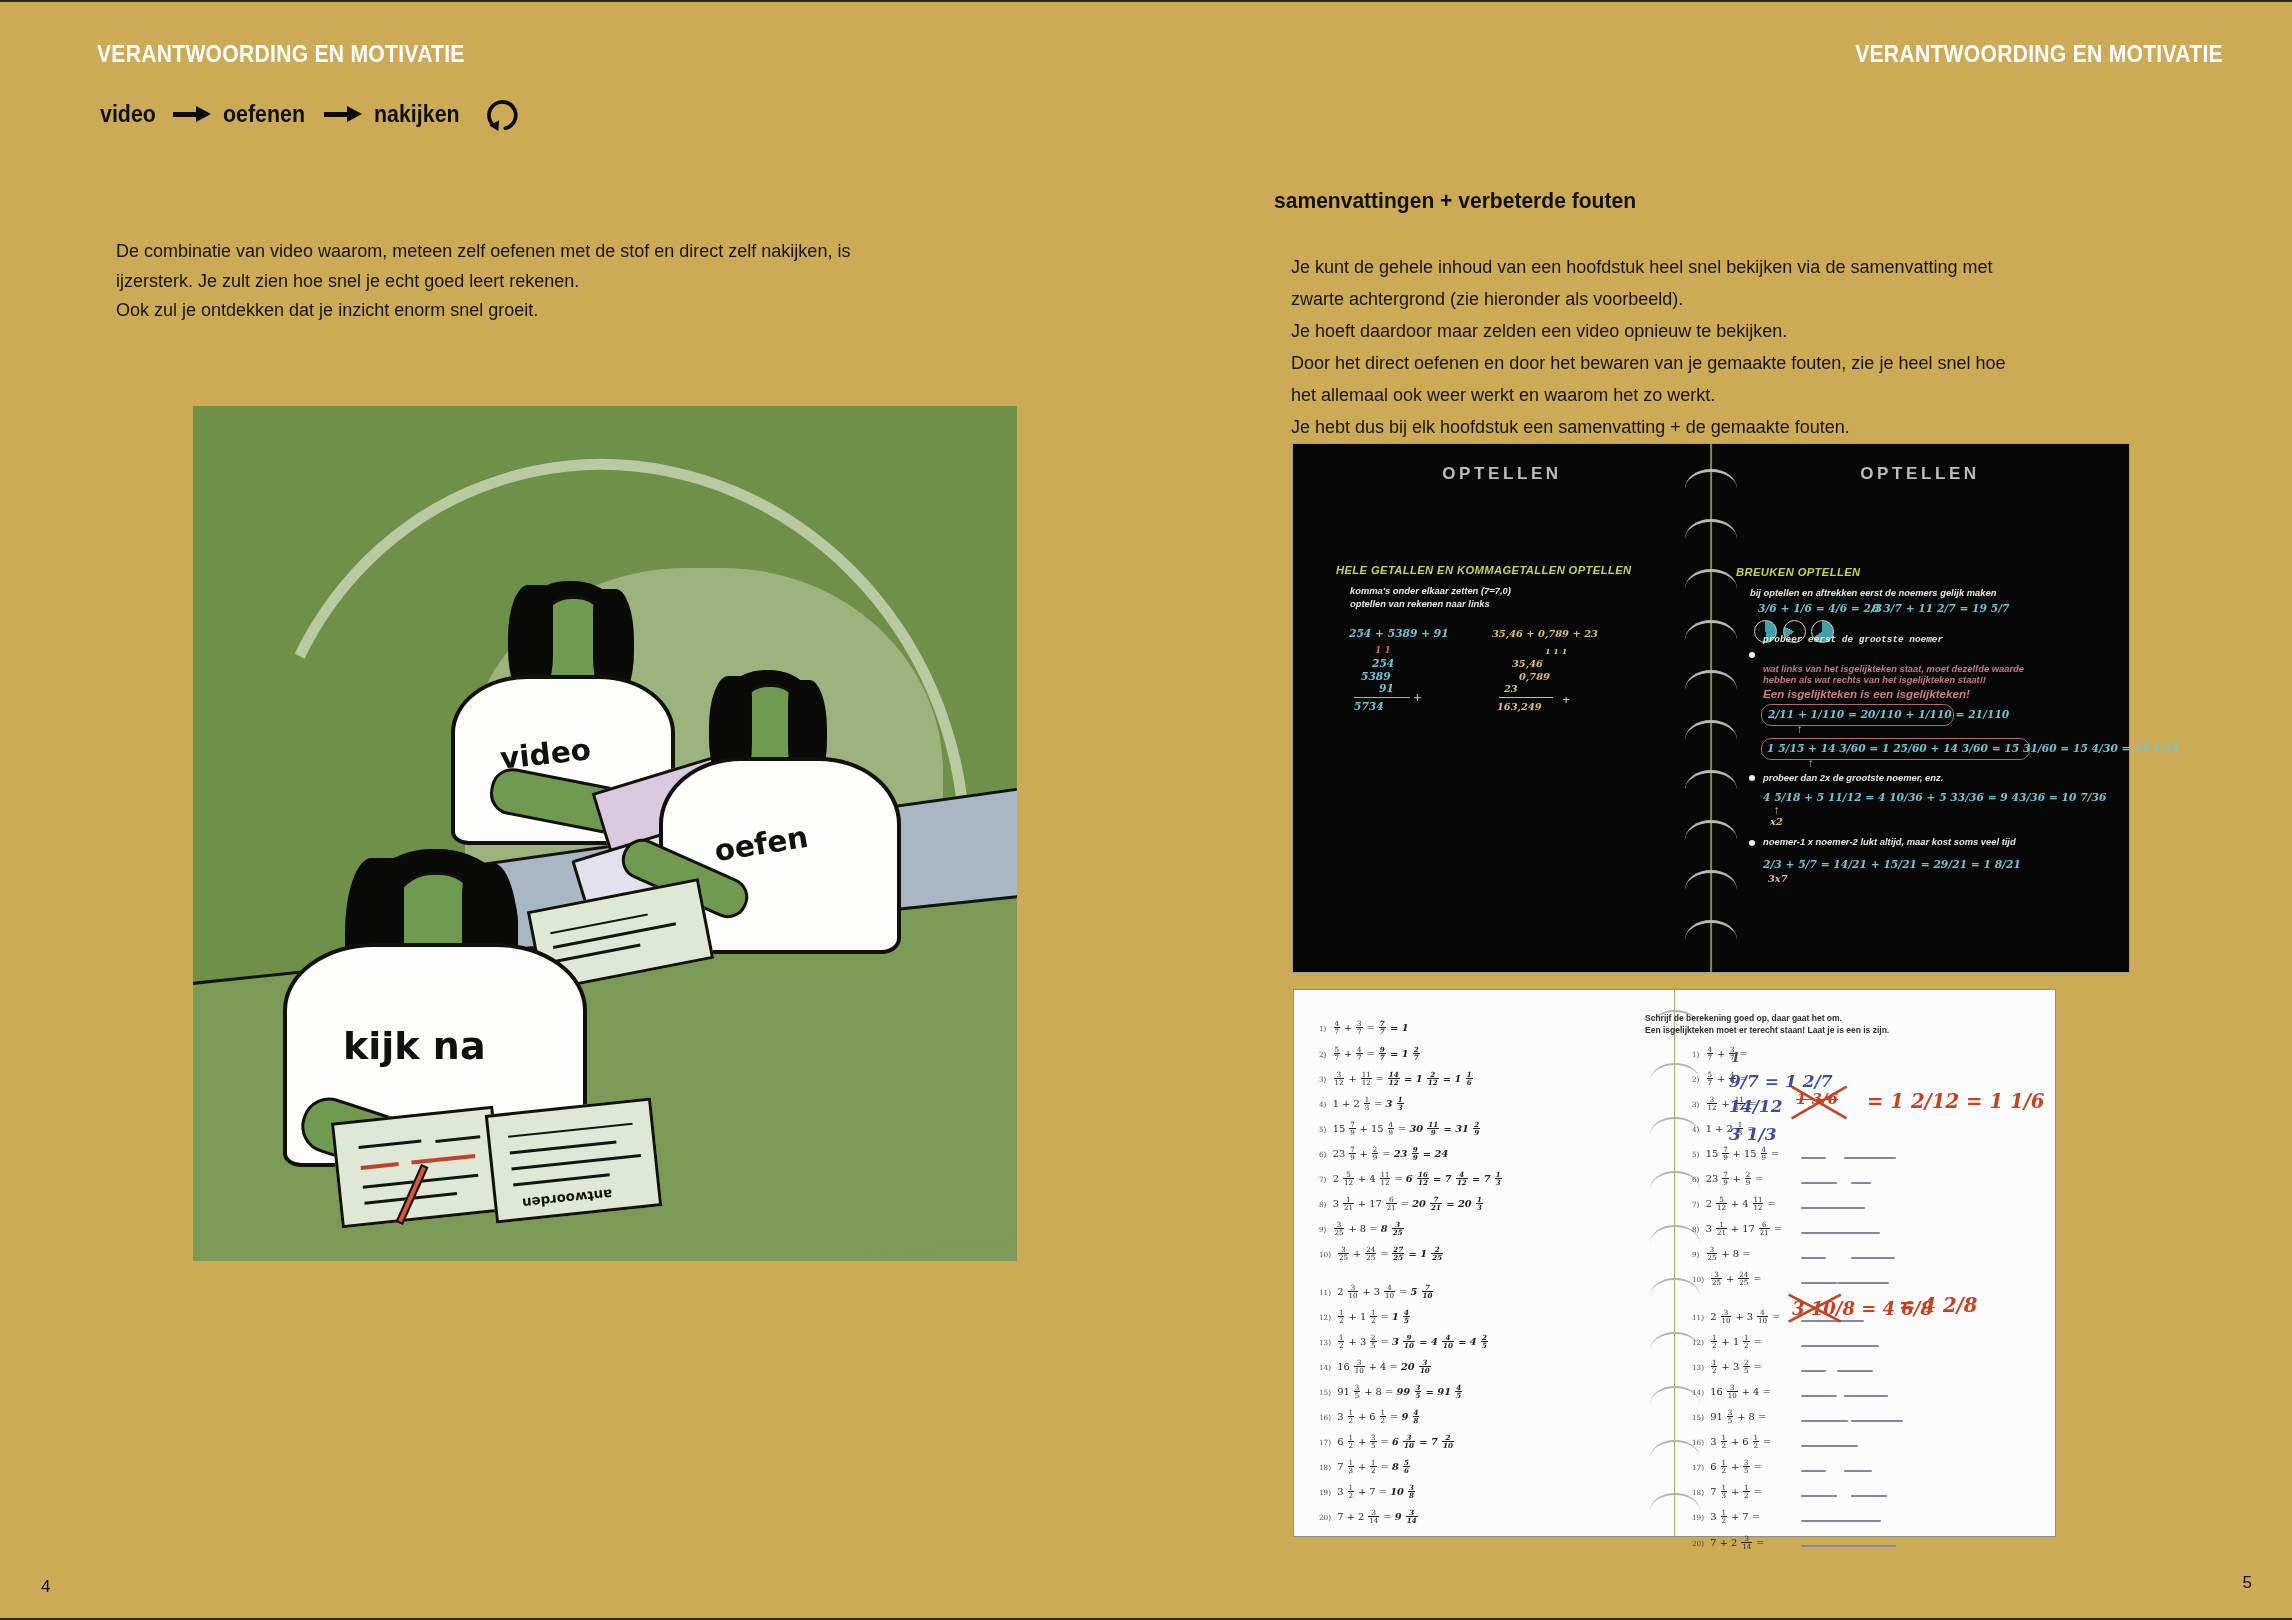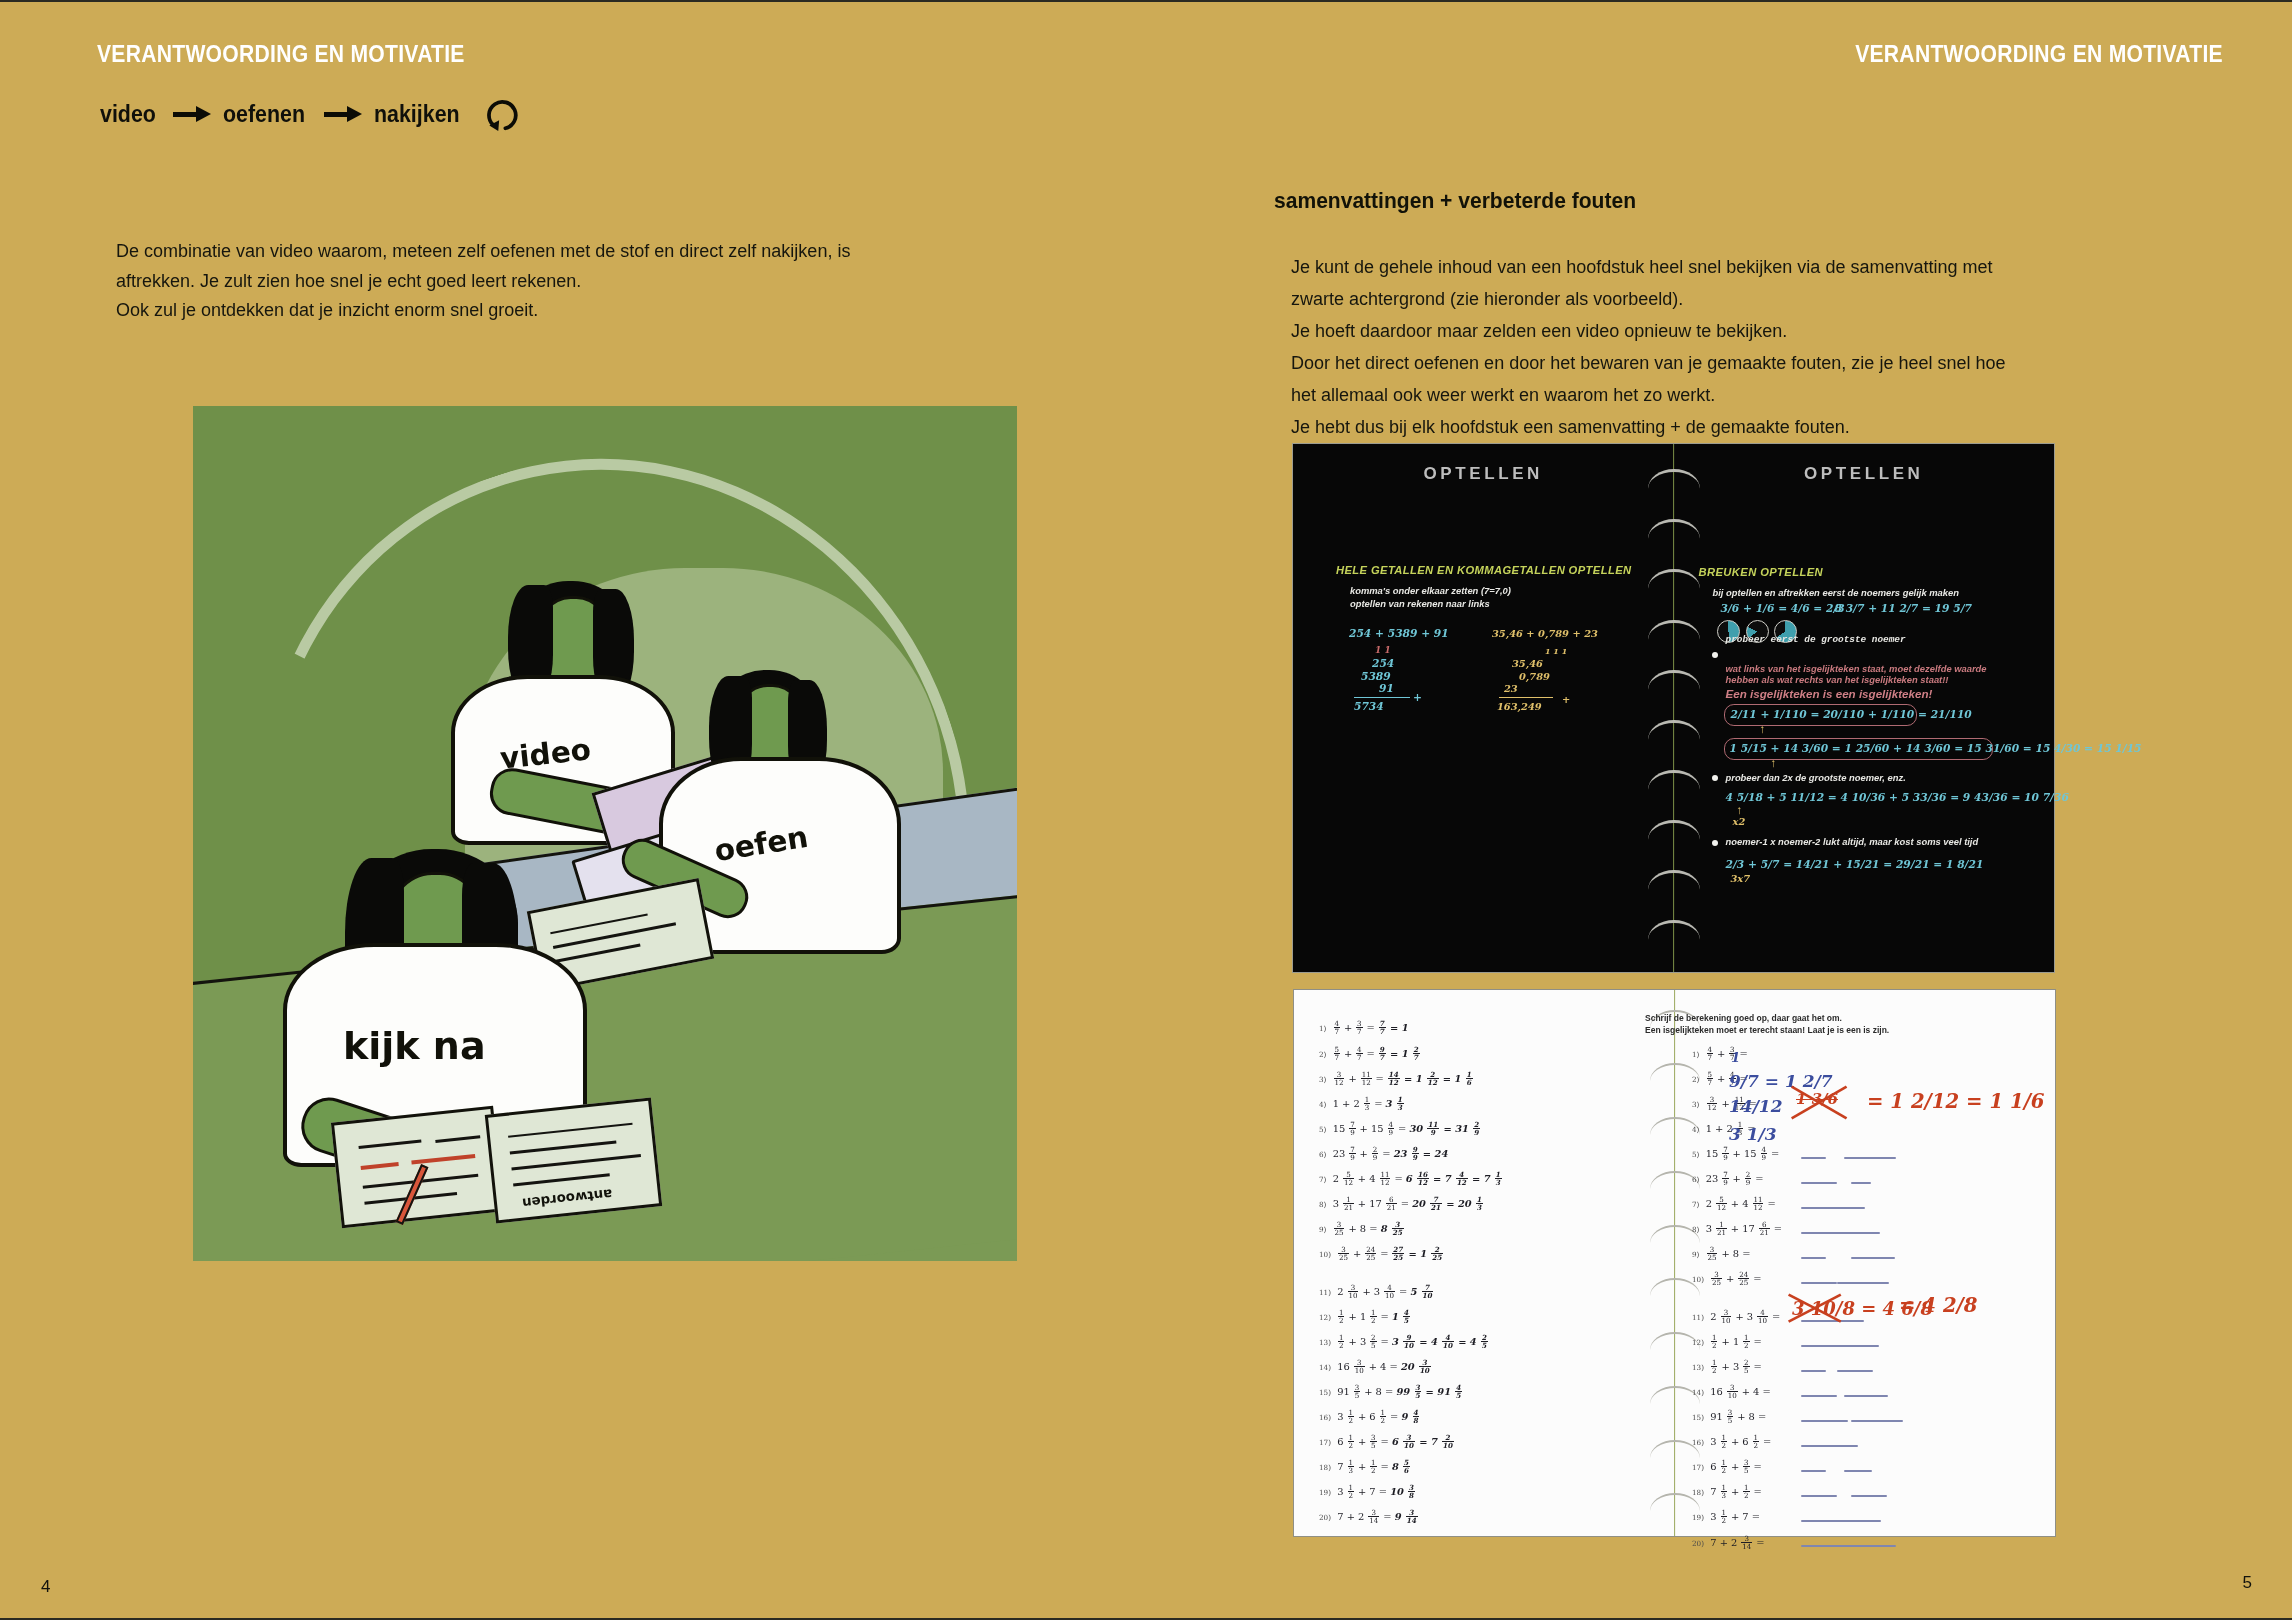--- a/index.html
+++ b/index.html
@@ -151,21 +151,21 @@
   }
   .cup {
     position:absolute; background:#6f8f4d; border:3.6px solid #14140d;
     border-radius:2.7px 2.7px 5.4px 5.4px;
   }
   .scribble { position:absolute; height:2.7px; background:#141410; }
 
   
   .blackbook {
     position: absolute; left: 1292px; top: 441px;
-    width: 763px; height: 530px;
+    width: 838px; height: 530px;
     background: #070707;
     border: 1.8px solid #9c9c90;
   }
   .bb-half { position:absolute; top:0; height:100%; }
   .bb-left  { left:0;   width:50%; }
   .bb-right { left:50%; width:50%; }
   .bb-title {
     position:absolute; top:19.7px; left:0; right:0; text-align:center;
     color:#bdbdbd; font-size:17px; font-weight:bold; letter-spacing:3.6px;
   }
@@ -274,21 +274,21 @@
       <span class="arrow-r"></span>
       <span class="flow-word">nakijken</span>
       <svg class="loop-icon" viewBox="0 0 46 42">
         <path d="M10 33 A 15 15 0 1 1 24 37" fill="none" stroke="#0c0c06" stroke-width="4.2" stroke-linecap="round"></path>
         <path d="M17 28 L6 34 L16 40 Z" fill="#0c0c06"></path>
       </svg>
     </div>
 
     <div class="body-left">
       <div>De combinatie van video waarom, meteen zelf oefenen met de stof en direct zelf nakijken, is</div>
-      <div>aftrekken. Je zult zien hoe snel je echt goed leert rekenen.</div>
+      <div>ijzersterk. Je zult zien hoe snel je echt goed leert rekenen.</div>
       <div>Ook zul je ontdekken dat je inzicht enorm snel groeit.</div>
     </div>
 
     <div class="illus">
       <div class="ill-wall"></div>
       <div class="ill-pillow"></div>
       <div class="ill-floor"></div>
       <div class="ill-arc"></div>
       <div class="ill-arrow-up"></div>
 

